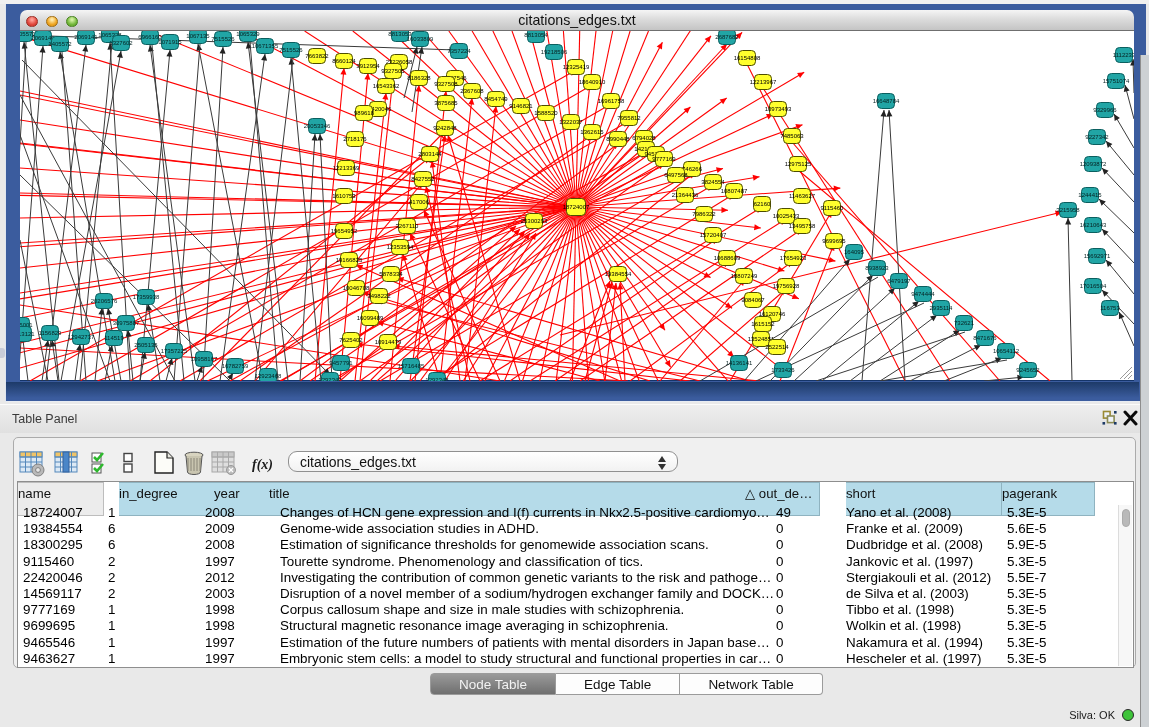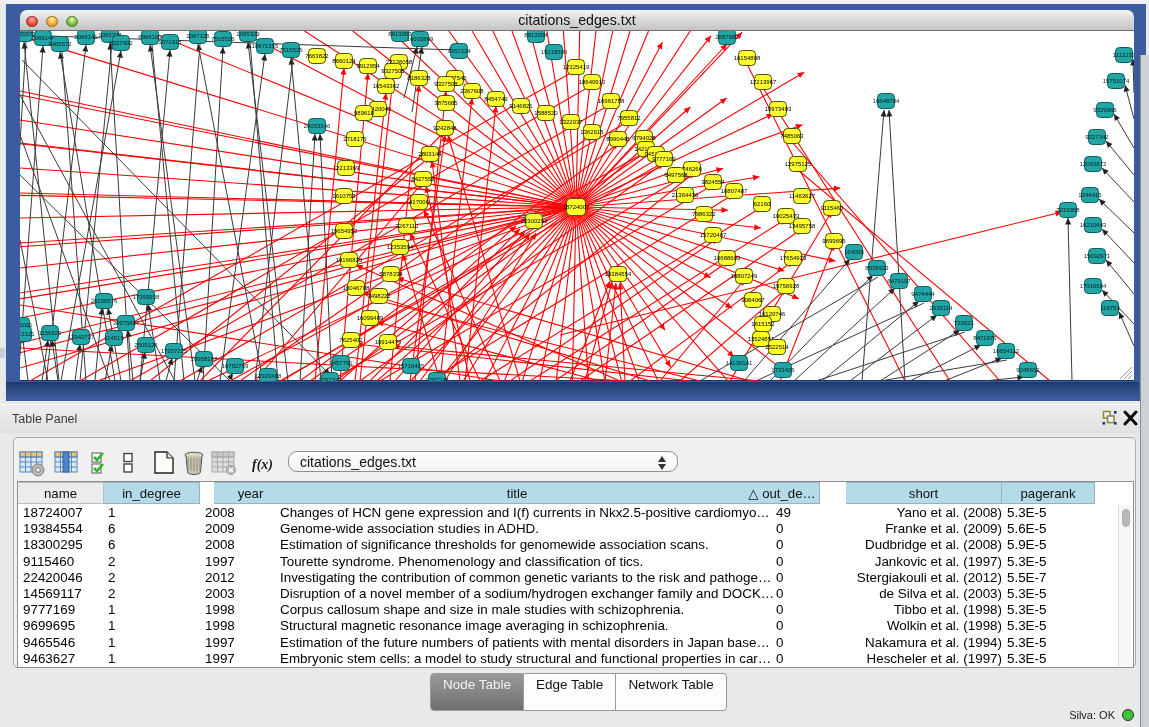--- a/index.html
+++ b/index.html
@@ -15,30 +15,30 @@
 .canvas{position:absolute;left:20px;top:31px;width:1114px;height:350px;background:#fff;border-bottom:1px solid #15356a}
 .tpbar{position:absolute;left:0;top:404px;width:1149px;height:29px;background:linear-gradient(#eeeeee,#e0e0e0);border-top:1px solid #fbfbfb}
 .tpbar .t{position:absolute;left:12px;top:7px;font-size:12.5px;color:#3a3a3a}
 .panel{position:absolute;left:13px;top:437px;width:1123px;height:231px;background:#f0f0f0;border:1px solid #ababab;border-radius:5px}
 .combo{position:absolute;left:288px;top:451px;width:390px;height:21px;background:linear-gradient(#ffffff,#f2f2f2);border:1px solid #909090;border-radius:9px}
 .combo .t{position:absolute;left:11px;top:2px;font-size:14px;color:#111}
 .combo .up{position:absolute;right:11px;top:4px;width:0;height:0;border-left:4.5px solid transparent;border-right:4.5px solid transparent;border-bottom:6px solid #333}
 .combo .dn{position:absolute;right:11px;top:12px;width:0;height:0;border-left:4.5px solid transparent;border-right:4.5px solid transparent;border-top:6px solid #333}
 .tablewrap{position:absolute;left:17px;top:481px;width:1117px;height:187px;background:#fff;overflow:hidden;border:1px solid #8e8e8e}
 .thead{position:absolute;left:0;top:0;height:23px;font-size:13.2px;color:#111}
-.th{position:absolute;top:0;height:22px;background:#b5dbe9;border:1px solid #8fb3c0;border-left:none;text-align:center;line-height:22px}
+.th{position:absolute;top:0;height:34px;background:#b5dbe9;border:1px solid #8fb3c0;border-left:none;text-align:left;line-height:22px}
 .tbody{position:absolute;left:0;top:23px;font-size:13.4px;color:#000}
 .tr{position:relative;height:16.2px;line-height:16.2px;white-space:nowrap}
 .tr div{position:absolute;top:0;overflow:hidden}
 .c0{left:5px;width:80px}.c1{left:90px;width:90px}.c2{left:187px;width:70px}
-.c3{left:262px;width:495px;text-overflow:ellipsis}.c4{left:758px;width:70px}.c5{left:828px;width:156px;text-align:right}.c6{left:989px;width:90px}
+.c3{left:262px;width:495px;text-overflow:ellipsis}.c4{left:758px;width:70px}.c5{left:828px;width:156px;text-align:left}.c6{left:989px;width:90px}
 .sb{position:absolute;right:1px;top:23px;width:14px;height:161px;background:#f7f7f7;border-left:1px solid #dcdcdc}
 .sb .thumb{position:absolute;left:2.5px;top:4px;width:8px;height:18px;background:#b9b9b9;border-radius:4px;border:1px solid #ababab}
 .tabs{position:absolute;left:430px;top:673px;height:22px;font-size:13.5px}
-.tab{float:left;height:38px;line-height:21px;padding:0 12px;background:#fdfdfd;border:1px solid #9b9b9b;border-left:none;color:#111}
+.tab{float:left;height:22px;line-height:21px;padding:0 28px;background:#fdfdfd;border:1px solid #9b9b9b;border-left:none;color:#111}
 .tab.first{border-left:1px solid #9b9b9b;border-radius:4px 0 0 4px;background:linear-gradient(#9a9a9a,#6f6f6f);color:#f2f2f2}
 .tab.last{border-radius:0 4px 4px 0}
 .mem{position:absolute;right:34px;top:709px;font-size:11px;color:#1a1a1a}
 .memdot{position:absolute;right:15px;top:709px;width:12px;height:12px;border-radius:50%;background:#3ec43a;border:1.5px solid #2a2a2a}
 .collapse{position:absolute;left:0px;top:348px;width:5px;height:10px;background:#c8ccd8;border-radius:0 3px 3px 0}
 </style></head><body>
 <div class="topstrip"></div>
 <div class="desktop"></div>
 <div class="winshadow"></div>
 <div class="titlebar">
@@ -738,21 +738,21 @@
     <text x="234" y="20" font-family="Liberation Serif,serif" font-style="italic" font-weight="bold" font-size="14" fill="#1a1a1a">f(x)</text>
   </svg>
 <div class="combo">
     <div class="t">citations_edges.txt</div>
     <div class="up"></div>
     <div class="dn"></div>
   </div>
 <div class="tablewrap">
   <div class="thead">
     <div class="th" style="left:0;width:86px;background:#ececec;border-color:#bdbdbd">name</div>
-    <div class="th" style="left:86px;width:96px">in_degree</div>
+    <div class="th" style="left:101px;width:96px">in_degree</div>
     <div class="th" style="left:196px;width:74px">year</div>
     <div class="th" style="left:251px;width:497px">title</div>
     <div class="th" style="left:727px;width:75px">△ out_de…</div>
     <div class="th" style="left:828px;width:156px">short</div>
     <div class="th" style="left:984px;width:93px">pagerank</div>
   </div>
   <div class="tbody">
 <div class="tr">
         <div class="c0">18724007</div>
         <div class="c1">1</div>

